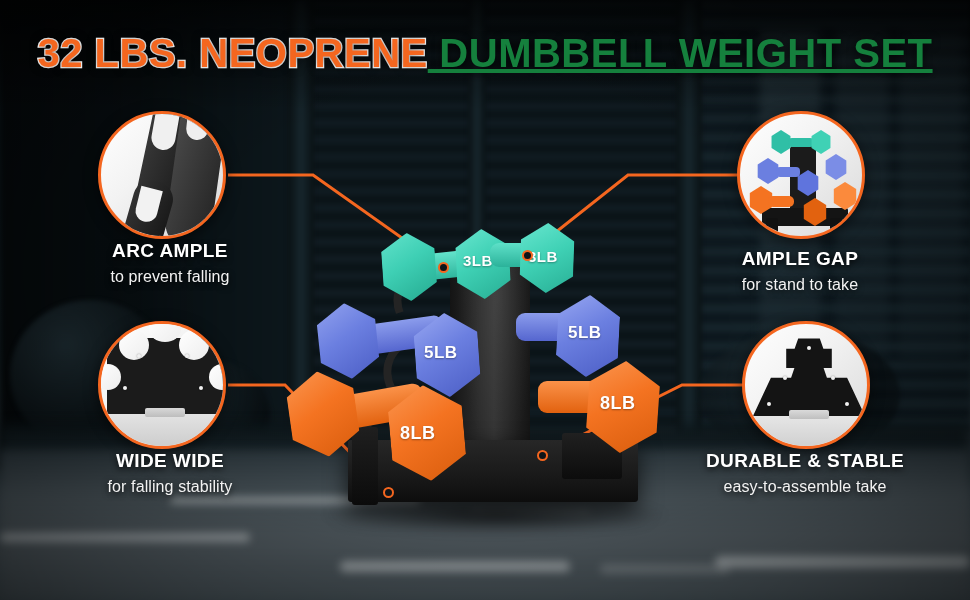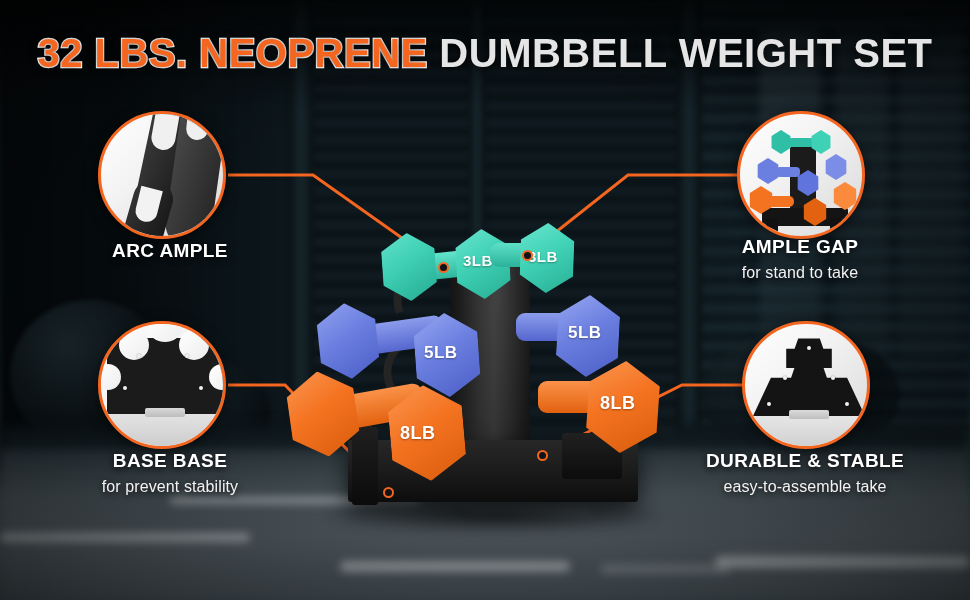--- a/index.html
+++ b/index.html
@@ -80,22 +80,23 @@
     white-space:nowrap; line-height:1;
     font-family:"Liberation Sans", sans-serif;
   }
   .title .hl {
     color:#F4661F;
     -webkit-text-stroke:2.5px #ffffff;
     paint-order:stroke fill;
     text-shadow:0 0 10px rgba(0,0,0,.55);
   }
   .title .rest {
-    color:#e5e5e5;
+    color:#15803d;
     text-shadow:0 1px 8px rgba(0,0,0,.7);
+    text-decoration:underline;
   }
 
   
   .callout {
     position:absolute; width:128px; height:128px; border-radius:50%;
     border:3px solid #F4661F;
     background:linear-gradient(135deg,#ffffff 0%,#f3f3f3 40%,#d9d9d9 100%);
     overflow:hidden;
     box-shadow:0 3px 14px rgba(0,0,0,.55);
   }
@@ -349,20 +350,21 @@
       <div class="notch" style="left:52px;top:-6px;width:24px;height:42px;
            border-radius:0 0 18px 18px;background:#f0f0f0;transform:rotate(10deg);"></div>
       <div class="notch" style="left:86px;top:-10px;width:22px;height:36px;
            border-radius:0 0 16px 16px;background:#efefef;transform:rotate(6deg);"></div>
       <div class="notch" style="left:36px;top:74px;width:22px;height:34px;
            border-radius:0 0 16px 16px;background:#f2f2f2;transform:rotate(14deg);"></div>
     </div>
   </div>
   <div class="lbl" style="left:20px;top:240px;">
     <div class="t">ARC AMPLE</div>
+    <div class="s">to prevent falling</div>
   </div>
 
   <div class="callout" style="left:737px;top:111px;">
     <div class="inner">
 
       <div style="position:absolute;left:50px;top:32px;width:26px;height:74px;background:#1b1b1b;border-radius:3px;"></div>
       <div style="position:absolute;left:22px;top:94px;width:86px;height:18px;background:#141414;border-radius:2px;"></div>
       <div style="position:absolute;left:26px;top:104px;width:12px;height:16px;background:#111;border-radius:2px;"></div>
       <div style="position:absolute;left:90px;top:104px;width:12px;height:16px;background:#111;border-radius:2px;"></div>
 
@@ -372,21 +374,21 @@
       <div class="hex" style="left:16px;top:44px;width:24px;height:26px;background:#6b7fe0;"></div>
       <div style="position:absolute;left:36px;top:53px;width:24px;height:10px;background:#6b7fe0;border-radius:4px;"></div>
       <div class="hex" style="left:84px;top:40px;width:24px;height:26px;background:#7b8de6;"></div>
       <div class="hex" style="left:56px;top:56px;width:24px;height:26px;background:#5f74dd;"></div>
       <div class="hex" style="left:8px;top:72px;width:26px;height:28px;background:#f47321;"></div>
       <div style="position:absolute;left:28px;top:82px;width:26px;height:11px;background:#f47321;border-radius:5px;"></div>
       <div class="hex" style="left:92px;top:68px;width:26px;height:28px;background:#fb8a3c;"></div>
       <div class="hex" style="left:62px;top:84px;width:26px;height:28px;background:#e2620f;"></div>
     </div>
   </div>
-  <div class="lbl" style="left:650px;top:236px;">
+  <div class="lbl" style="left:650px;top:248px;">
     <div class="t">AMPLE GAP</div>
     <div class="s">for stand to take</div>
   </div>
 
   <div class="callout" style="left:98px;top:321px;">
     <div class="inner">
       <div class="plate" style="left:6px;top:14px;width:116px;height:76px;background:#1b1b1b;"></div>
 
       <div class="notch" style="left:18px;top:6px;width:30px;height:30px;"></div>
       <div class="notch" style="left:78px;top:6px;width:30px;height:30px;"></div>
@@ -398,22 +400,22 @@
            background:linear-gradient(180deg,#e3e3e3,#c9c9c9);"></div>
       <div style="position:absolute;left:44px;top:84px;width:40px;height:9px;
            background:linear-gradient(180deg,#d8d8d8,#bdbdbd);border-radius:2px;"></div>
       <div class="screw" style="left:36px;top:30px;"></div>
       <div class="screw" style="left:84px;top:30px;"></div>
       <div class="screw" style="left:22px;top:62px;"></div>
       <div class="screw" style="left:98px;top:62px;"></div>
     </div>
   </div>
   <div class="lbl" style="left:20px;top:450px;">
-    <div class="t">BASE BASE</div>
-    <div class="s">for prevent stability</div>
+    <div class="t">WIDE WIDE</div>
+    <div class="s">for falling stability</div>
   </div>
 
   <div class="callout" style="left:742px;top:321px;">
     <div class="inner">
 
       <div class="plate" style="left:8px;top:26px;width:112px;height:66px;background:#141414;
            clip-path:polygon(0% 100%,16% 42%,34% 42%,40% 12%,60% 12%,66% 42%,84% 42%,100% 100%);"></div>
       <div class="plate" style="left:34px;top:12px;width:60px;height:32px;background:#141414;
            clip-path:polygon(12% 100%,12% 40%,26% 40%,32% 8%,68% 8%,74% 40%,88% 40%,88% 100%);"></div>
       <div style="position:absolute;left:0;top:92px;width:128px;height:36px;

